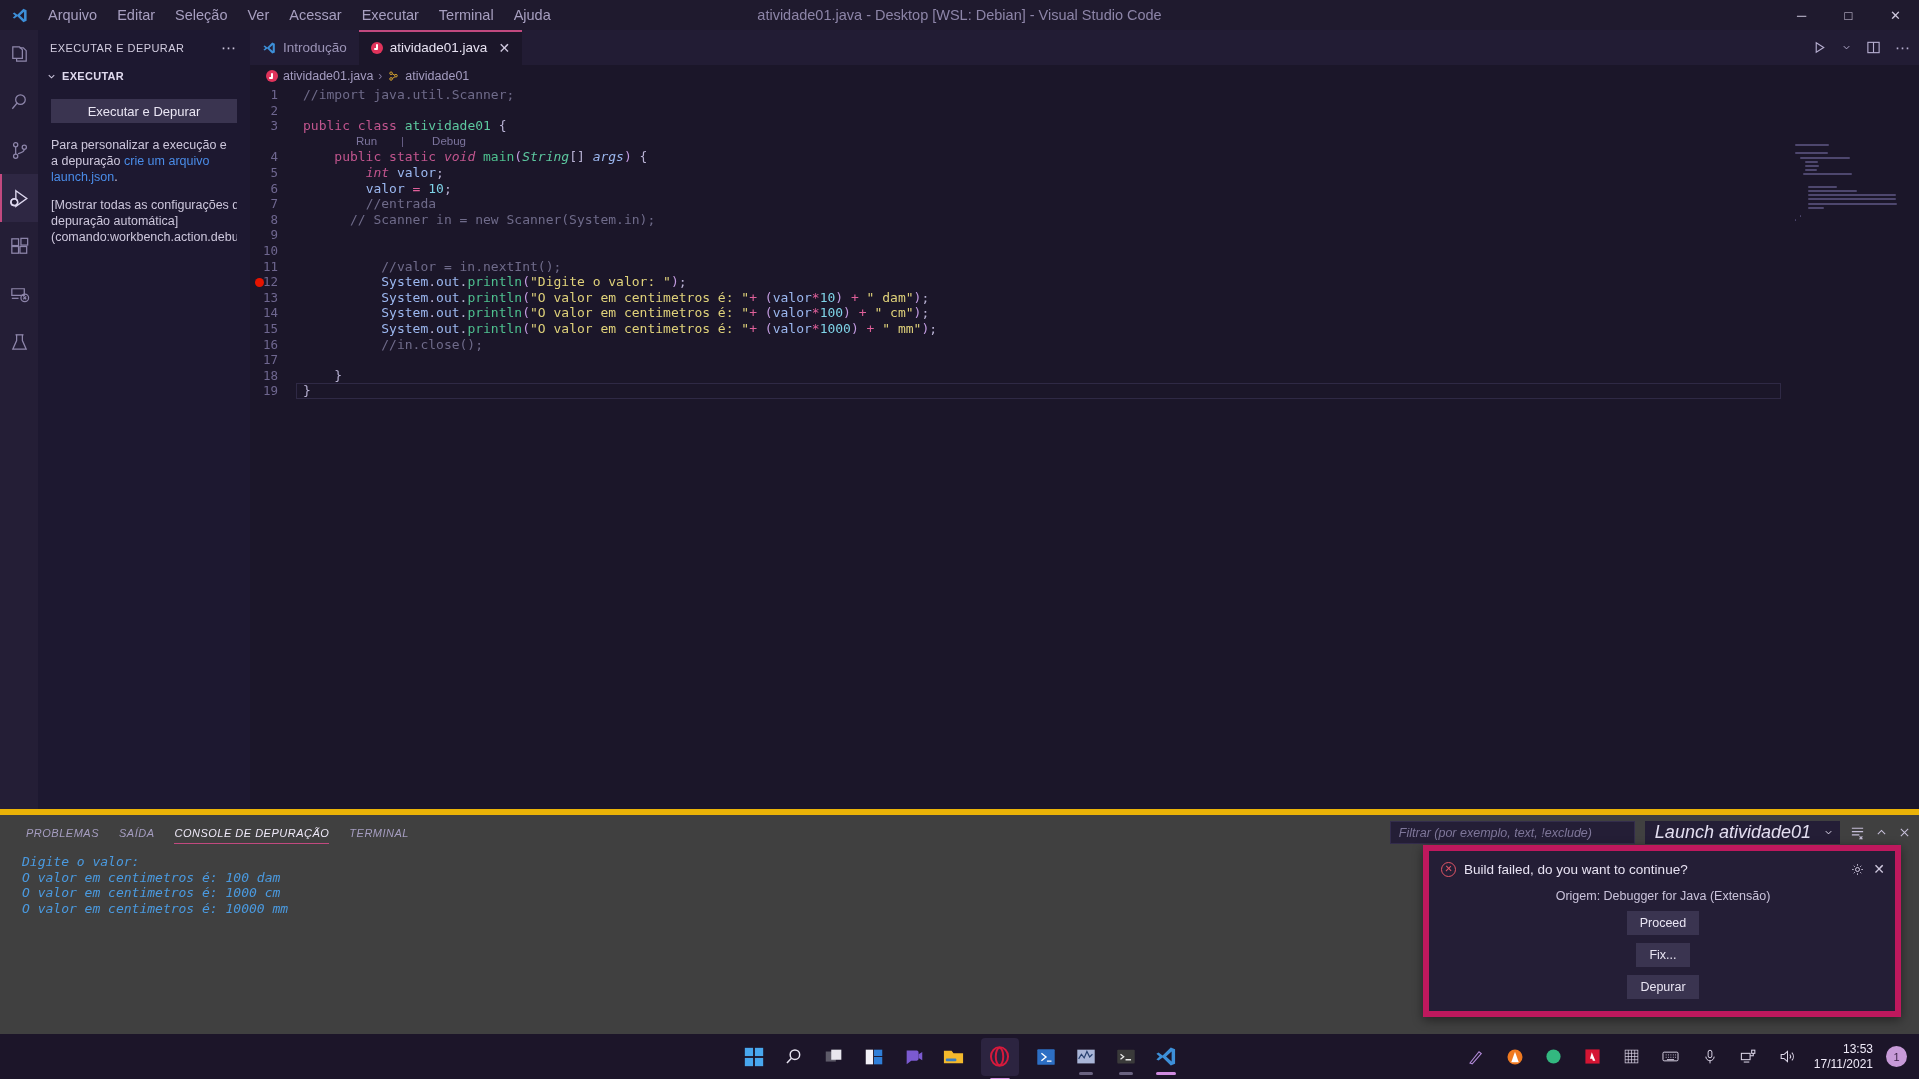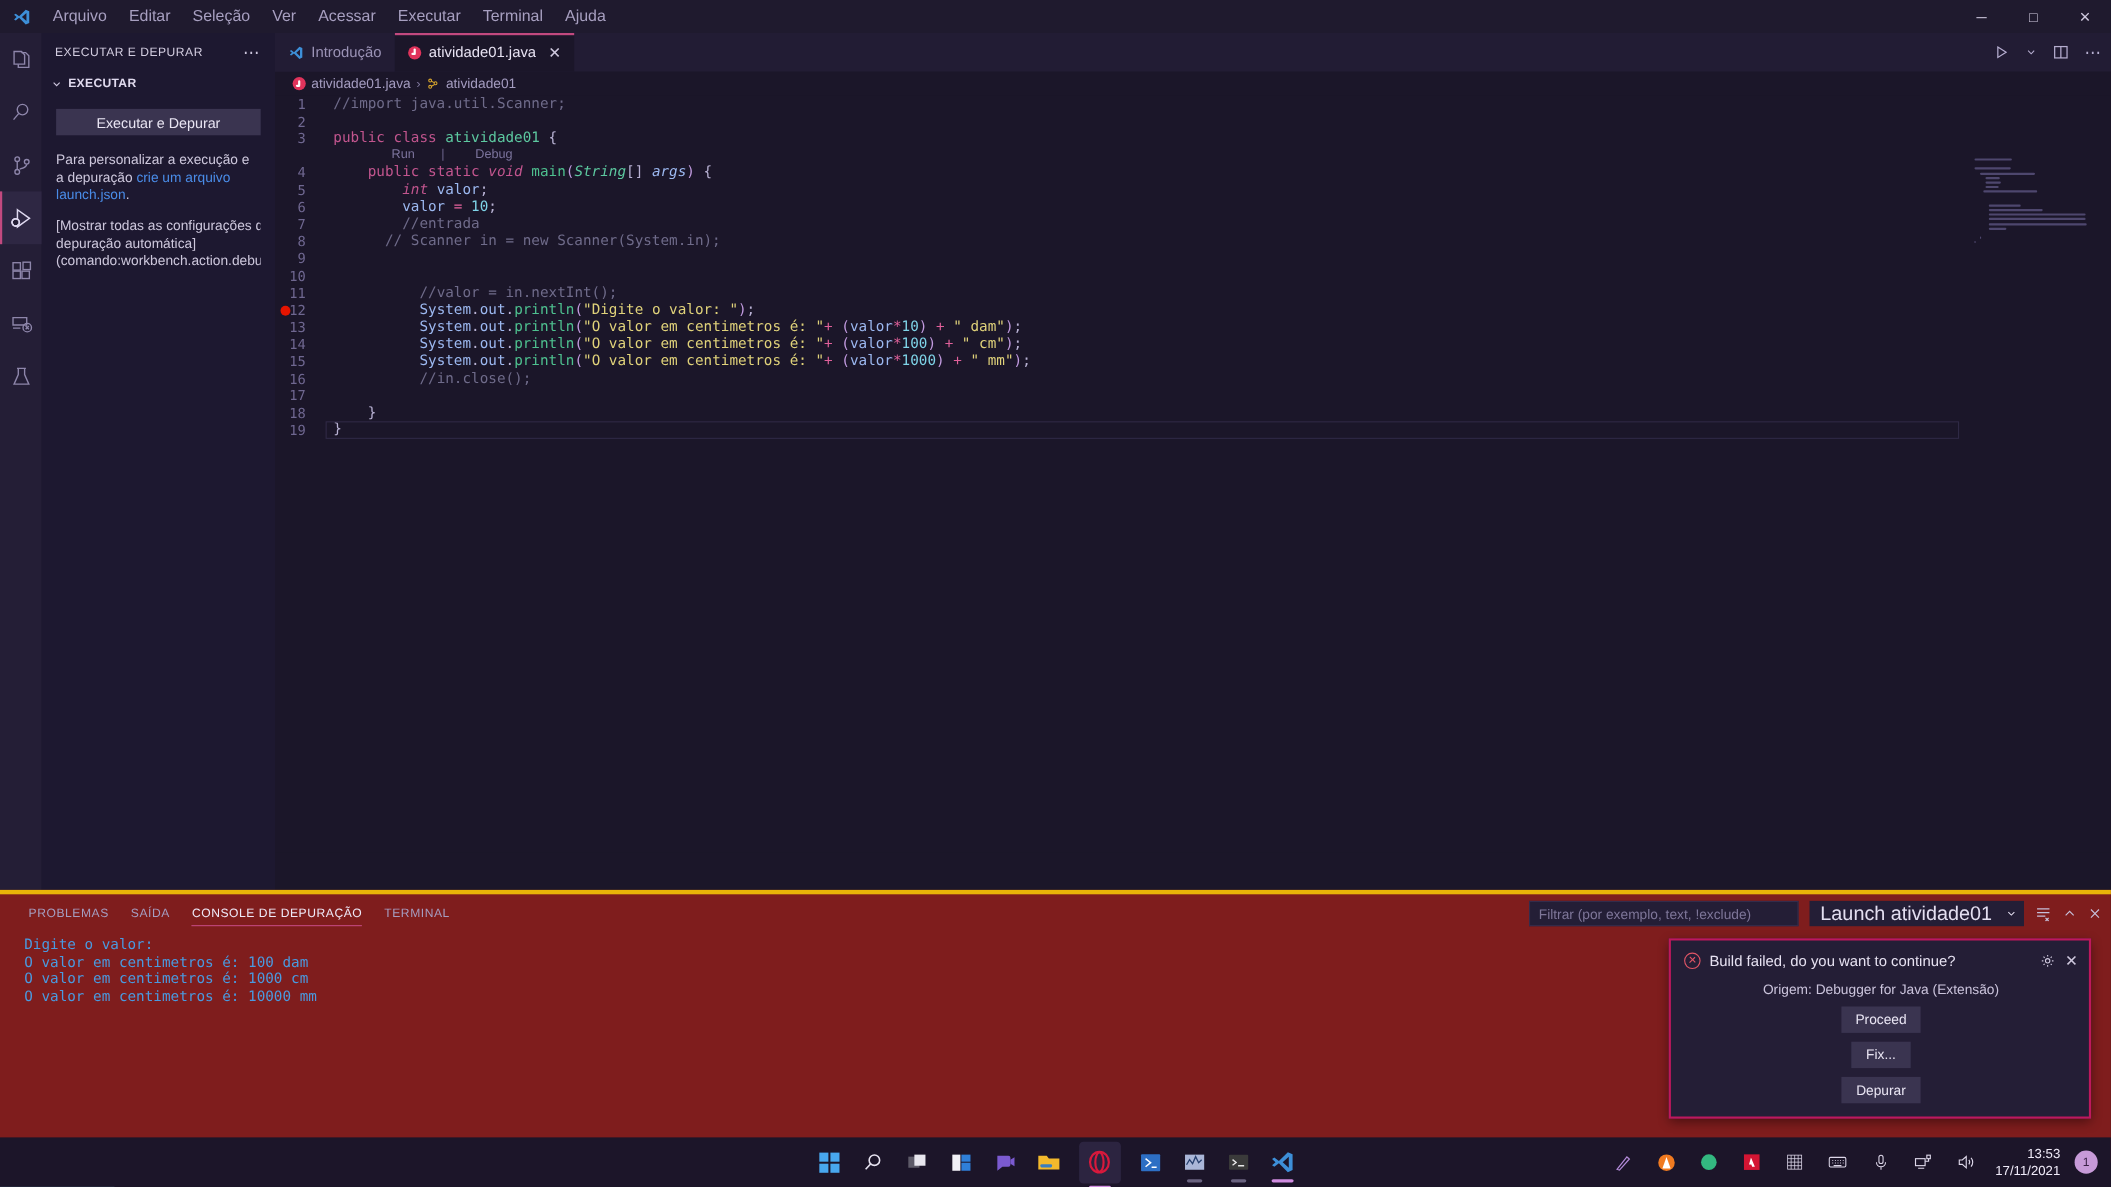--- a/index.html
+++ b/index.html
@@ -188,21 +188,21 @@
     opacity: .65;
   }
   .mm-line { height: 2px; margin-bottom: 2.2px; border-radius: 1px; }
 
   .vscrollbar { position: absolute; right: 0; top: 57px; width: 14px; bottom: 248px; }
   .vscroll-thumb { position: absolute; right: 2px; top: 240px; width: 10px; height: 34px; background: #4a4268; border-radius: 5px; opacity: .0; }
 
   
   .panel {
     position: absolute; left: 0; right: 0; bottom: 22px; height: 248px;
-    background: #7f1d1d; border-top: 4px solid #eab308;
+    background: #404040; border-top: 6px solid #eab308; font-style: italic;
   }
   .panel-head { height: 35px; display: flex; align-items: center; position: relative; }
   .ptab {
     font-size: 11px; letter-spacing: .5px; color: #a59dc0; padding: 0 10px; height: 35px;
     display: flex; align-items: center; position: relative; cursor: pointer;
   }
   .ptab.active { color: #eee9f8; }
   .ptab.active::after {
     content: ''; position: absolute; bottom: 6px; left: 10px; right: 10px; height: 1.5px; background: #c2497f;
   }
@@ -220,22 +220,22 @@
   .panel-icon { color: #c6bfd9; display: flex; align-items: center; justify-content: center; cursor: pointer; }
   .console-body {
     position: absolute; left: 0; right: 0; top: 35px; bottom: 0; padding: 4px 0 0 22px;
     font-family: "DejaVu Sans Mono", monospace; font-size: 13px; line-height: 15.6px;
   }
   .cons-line { color: #4a9ae0; }
   .cons-line.first { color: #4a9ae0; }
 
   
   .notif {
-    position: absolute; right: 18px; bottom: 62px; width: 384px;
-    background: #241e36; border: 2px solid #be185d; box-shadow: 0 3px 10px rgba(0,0,0,.45);
+    position: absolute; right: 18px; bottom: 62px; width: 478px;
+    background: #241e36; border: 6px solid #be185d; box-shadow: 0 3px 10px rgba(0,0,0,.45);
     padding: 0;
   }
   .notif-row1 { display: flex; align-items: center; gap: 8px; padding: 10px 10px 4px 12px; }
   .notif-msg { font-size: 13.5px; color: #e7e2f2; flex: 1; }
   .notif-ic { color: #cfc8de; display:flex; align-items:center; cursor:pointer; }
   .err-circle {
     width: 15px; height: 15px; border-radius: 50%; border: 1.4px solid #e05566;
     position: relative; flex: none;
   }
   .err-circle::before, .err-circle::after {
@@ -295,20 +295,21 @@
     <div class="menu">
       <div class="menu-item">Arquivo</div>
       <div class="menu-item">Editar</div>
       <div class="menu-item">Seleção</div>
       <div class="menu-item">Ver</div>
       <div class="menu-item">Acessar</div>
       <div class="menu-item">Executar</div>
       <div class="menu-item">Terminal</div>
       <div class="menu-item">Ajuda</div>
     </div>
+    <div class="title-center">atividade01.java - Desktop [WSL: Debian] - Visual Studio Code</div>
     <div class="win-ctl">
       <div class="win-btn">─</div>
       <div class="win-btn">□</div>
       <div class="win-btn">✕</div>
     </div>
   </div>
 
   <div class="activitybar">
     <div class="act-icon">
       <svg width="23" height="23" viewBox="0 0 24 24" fill="none" stroke="currentColor" stroke-width="1.3">

